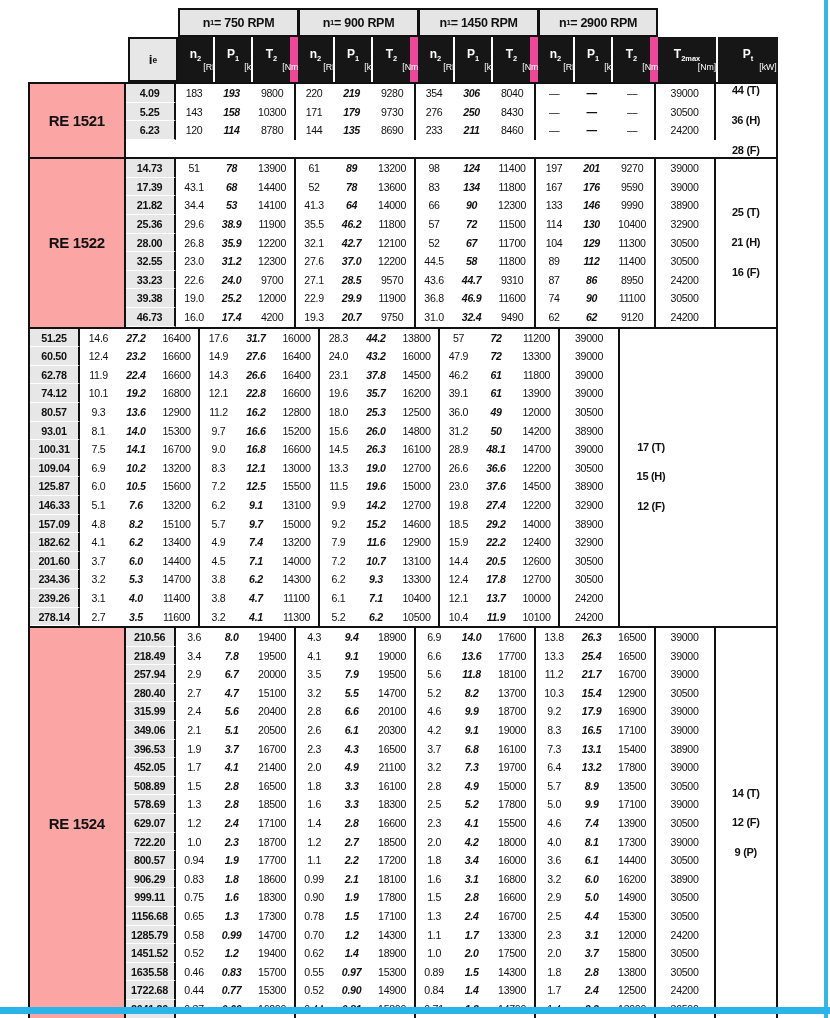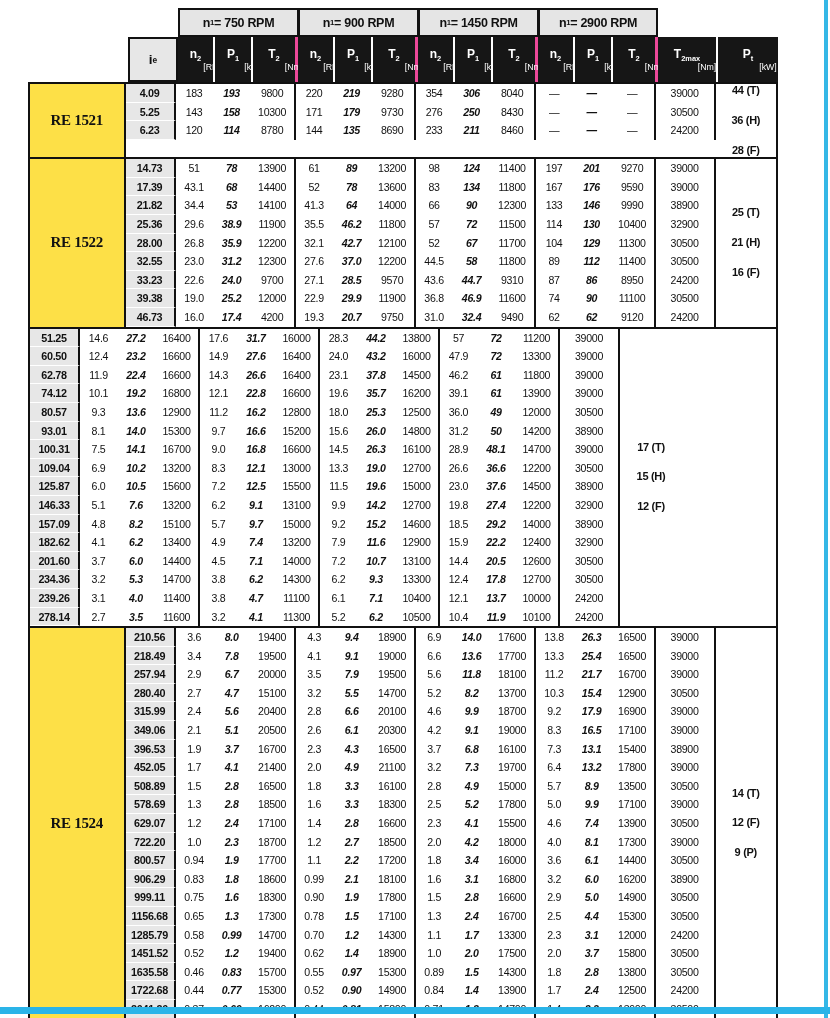--- a/index.html
+++ b/index.html
@@ -32,35 +32,35 @@
   
   .hdr2{display:flex;padding-left:2px;height:45px;}
   .hdr2 .spacer{width:98px;}
   .hc{
     background:#161616;color:#fff;border-right:2px solid #fff;
     display:flex;flex-direction:column;align-items:center;justify-content:center;
     line-height:1.05;padding-top:1px;
   }
   .hc .sym{font-weight:bold;font-size:12px;}
   .hc .unit{font-size:8.8px;margin-top:2px;padding-left:40px;}
-  .hc.group-end{border-right:3px solid #ec4899;}
+  .hc.group-end{border-right:8px solid #ec4899;}
   .ie-head{
     width:50px;background:#e7e7e7;border:2px solid #111;color:#111;
     display:flex;align-items:center;justify-content:center;
     font-weight:bold;font-size:13.5px;
   }
 
   
   .tbody{border:2.5px solid #111;border-top-width:2px;width:750px;}
   .group{display:flex;border-bottom:2.5px solid #111;}
   .group:last-child{border-bottom:none;}
   .c-model.model{
-    background:#fde047;border-right:2.5px solid #111;
+    background:#fca5a5;border-right:2.5px solid #111;
     display:flex;align-items:center;justify-content:center;
-    font-weight:bold;font-size:15px;color:#111;letter-spacing:-0.3px;font-family:Liberation Serif, serif;
+    font-weight:bold;font-size:15px;color:#111;letter-spacing:-0.3px;
   }
   .g-rows{display:flex;flex-direction:column;}
   .row{display:flex;height:18.6px;}
   .cell{
     font-size:10.6px;color:#111;text-align:center;line-height:18.6px;
     white-space:nowrap;letter-spacing:-0.3px;
   }
   .cell.c-ie{
     background:#e7e7e7;font-weight:bold;border-right:2.5px solid #111;
     border-bottom:1px solid #fff;font-size:10.8px;

